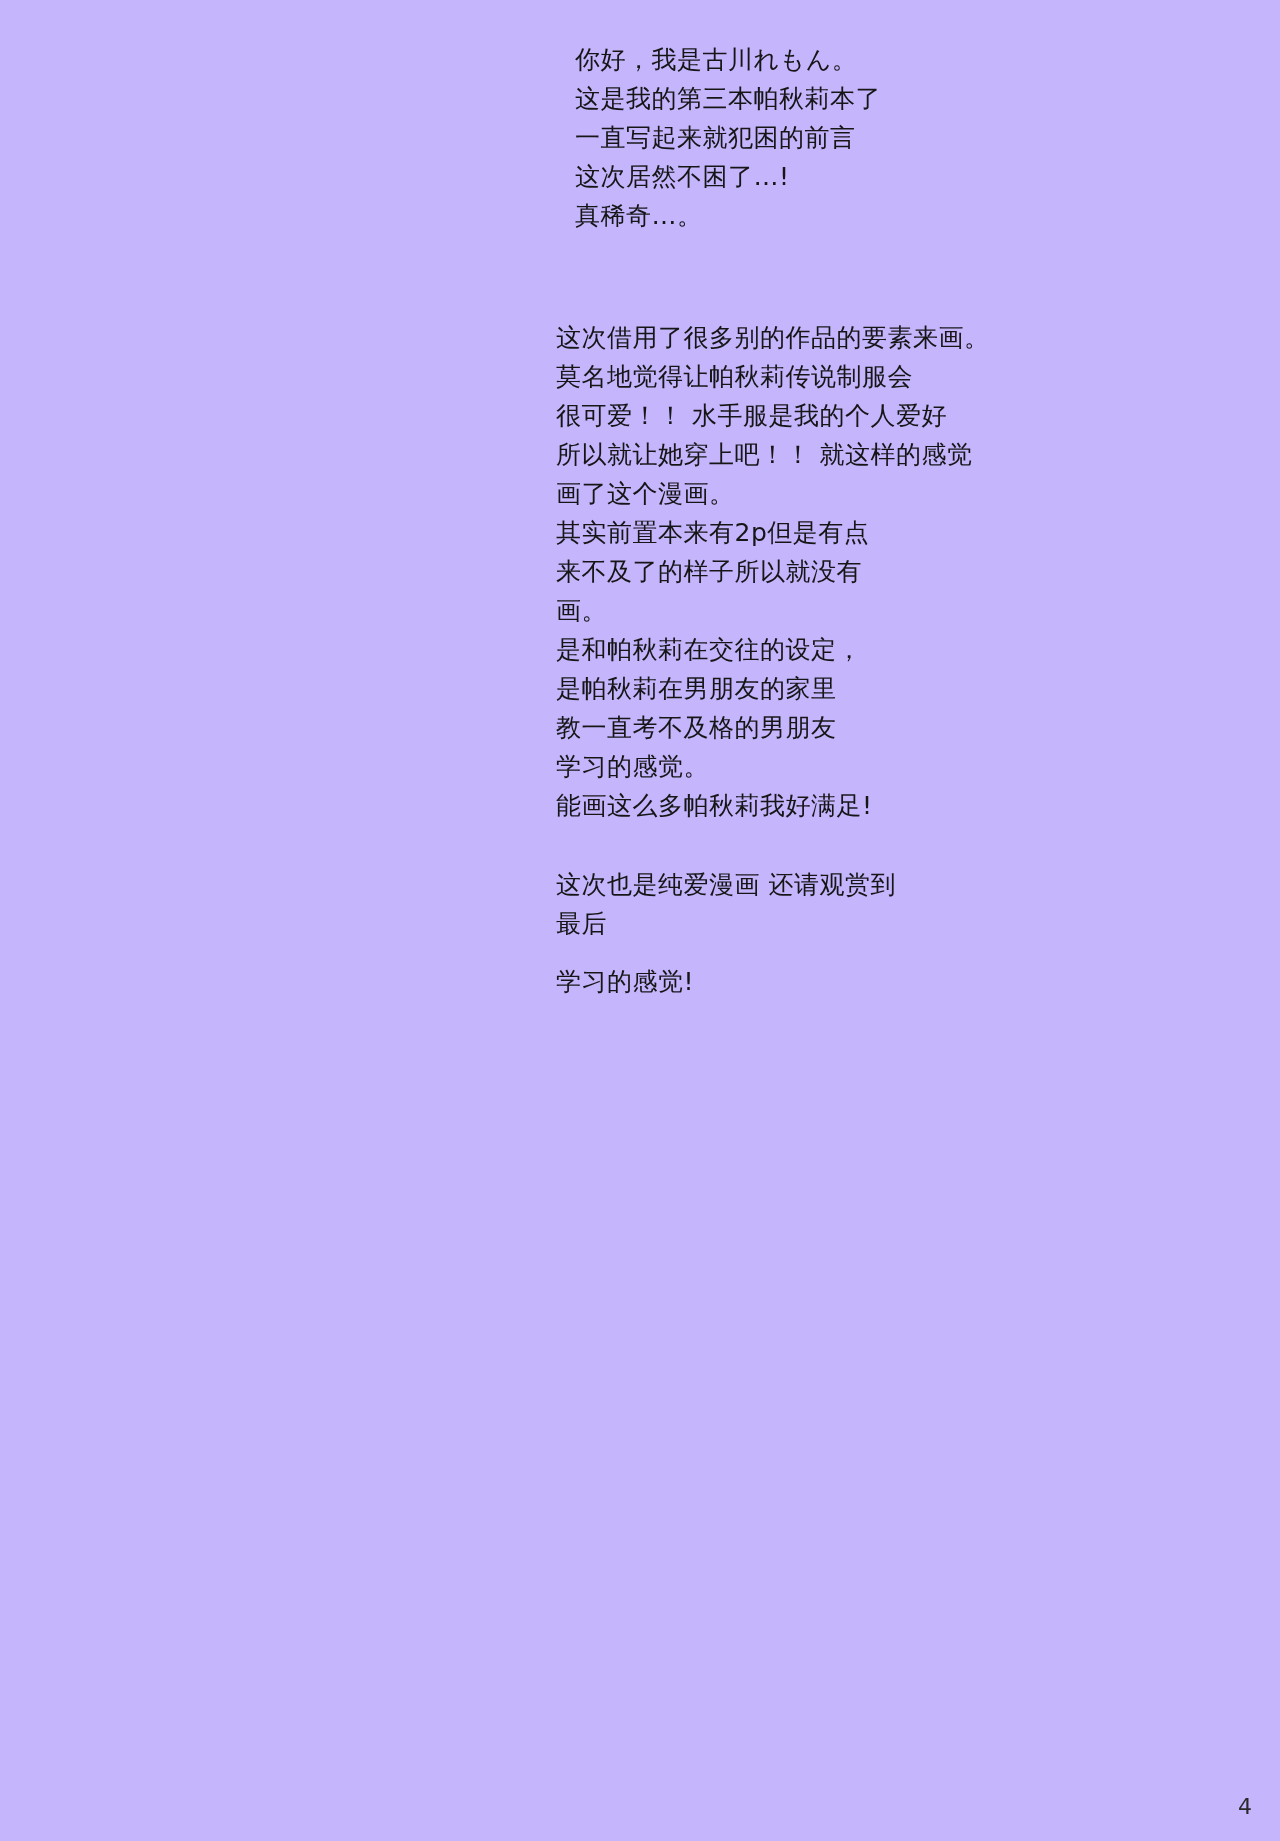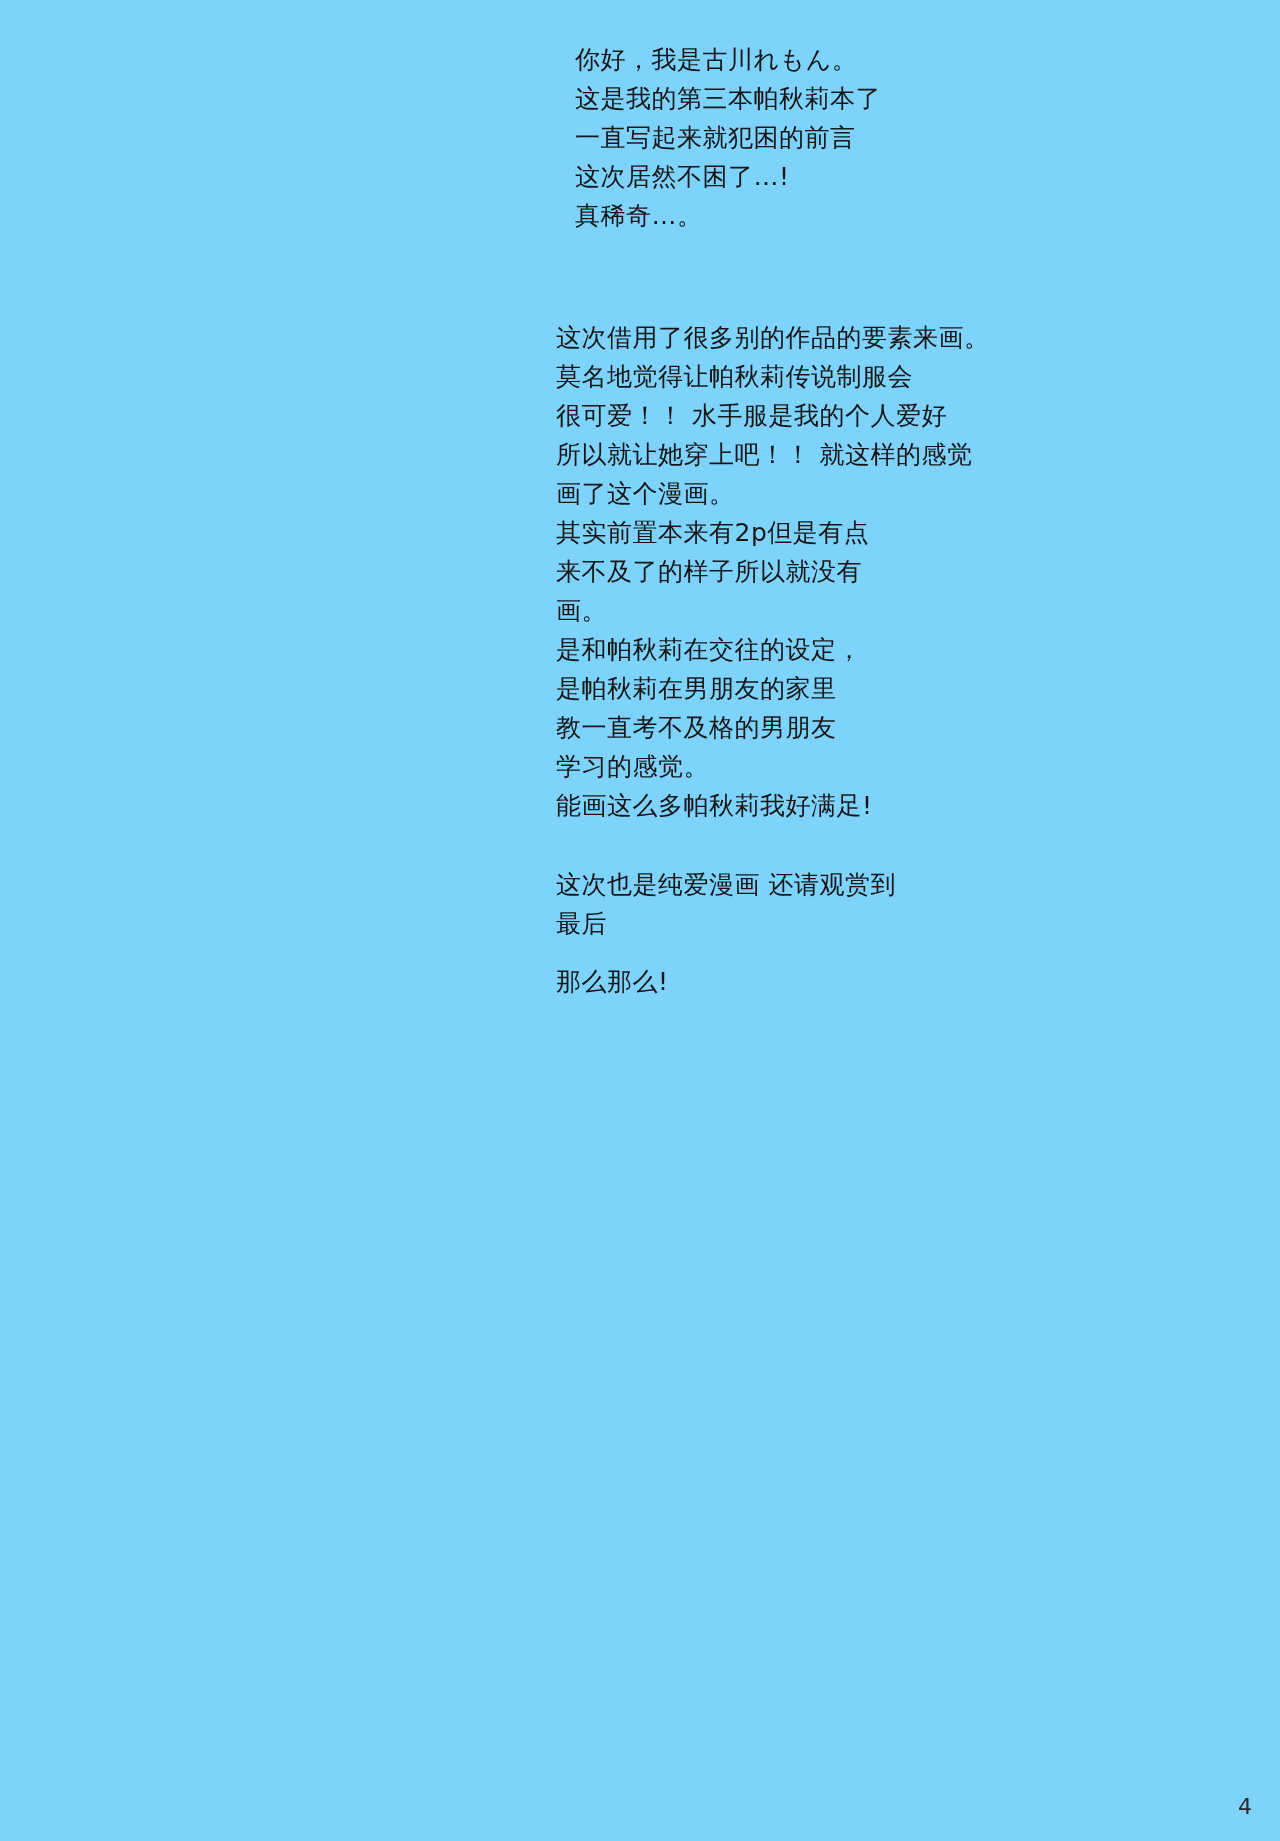--- a/index.html
+++ b/index.html
@@ -4,21 +4,21 @@
 <style>
   html, body {
     margin: 0;
     padding: 0;
     background: #ffffff;
   }
   .page {
     position: relative;
     width: 1280px;
     height: 1841px;
-    background: #7dd3fc;
+    background: #c4b5fd;
     font-family: "DejaVu Sans", sans-serif;
     color: #1a1a1a;
     overflow: hidden;
   }
   .block {
     position: absolute;
     font-size: 25px;
     line-height: 39px;
     white-space: pre-wrap;
     letter-spacing: 0.5px;
@@ -72,17 +72,17 @@
 画。
 是和帕秋莉在交往的设定，
 是帕秋莉在男朋友的家里
 教一直考不及格的男朋友
 学习的感觉。
 能画这么多帕秋莉我好满足!</div>
 
   <div class="block" id="afterword-closing">这次也是纯爱漫画 还请观赏到
 最后</div>
 
-  <div class="block" id="afterword-signoff">那么那么!</div>
+  <div class="block" id="afterword-signoff">学习的感觉!</div>
 
   <div class="page-number">4</div>
 
 </div>
 
 </body></html>

